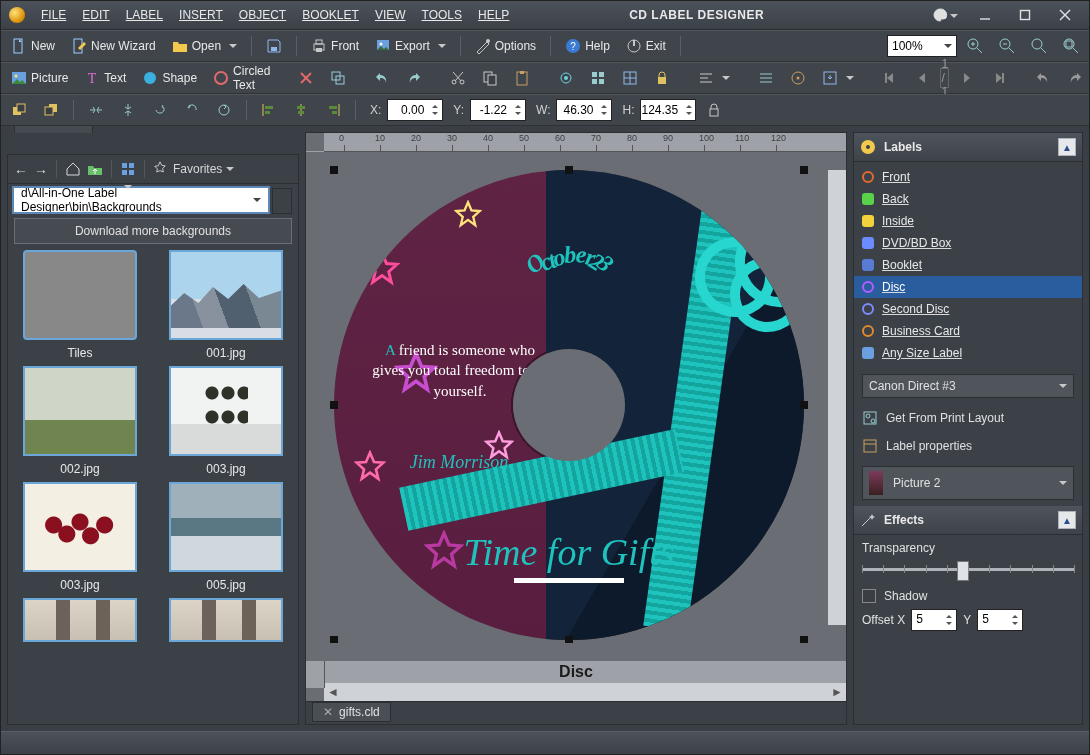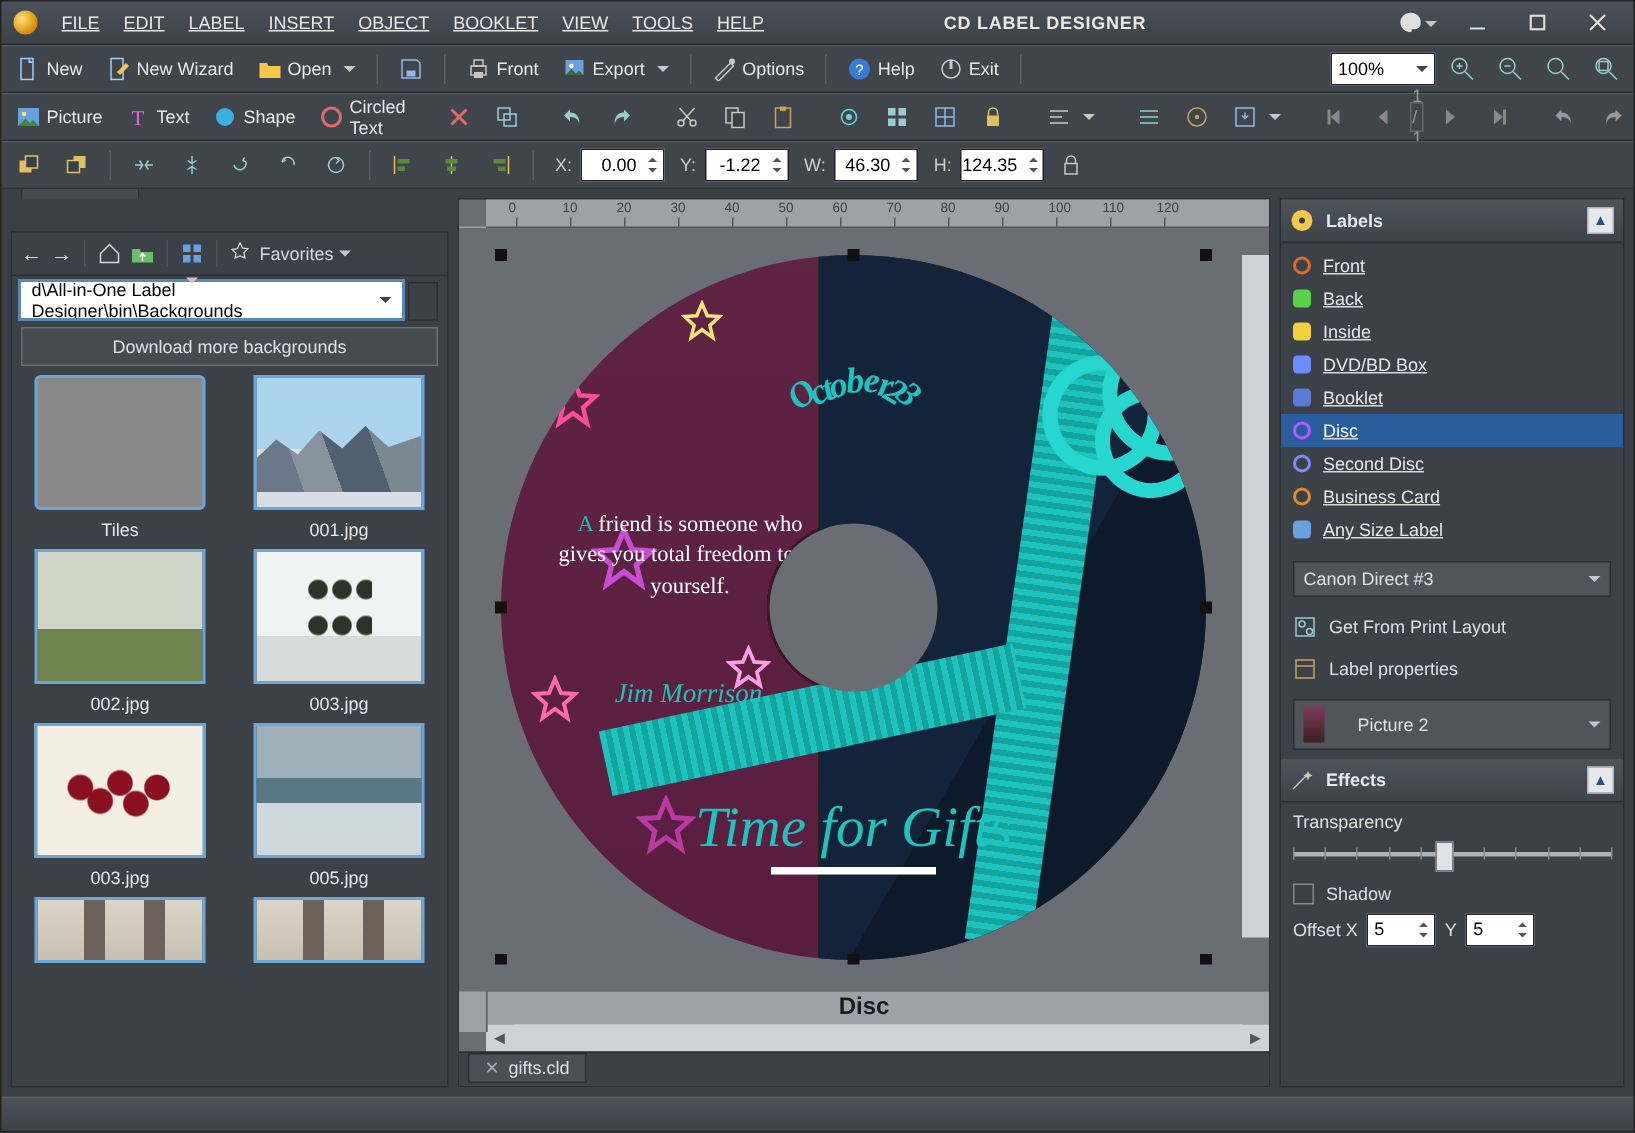--- a/index.html
+++ b/index.html
@@ -123,21 +123,21 @@
   .section-header .sh-ico{width:16px;height:16px;display:inline-flex;}
   .section-header .collapse{margin-left:auto;width:16px;height:16px;background:#e6e8ea;color:#2a4b8d;display:flex;align-items:center;justify-content:center;font-size:10px;border:1px solid #aeb3b9;}
   .label-list{padding:4px 0;text-decoration:underline;}
   .label-row{display:flex;align-items:center;gap:8px;padding:4px 8px;color:#e8e8e8;}
   .label-row.sel{background:#2a5d9e;color:#fff;}
   .sw{width:12px;height:12px;border-radius:3px;}
   .sw.circle{border-radius:50%;border:2px solid;background:transparent;box-sizing:border-box;}
   .combo-row{margin:6px 8px;height:22px;background:#50555c;border:1px solid #2b2f34;display:flex;align-items:center;padding:0 6px;color:#e0e0e0;justify-content:space-between;}
   .combo-row .dd{border:4px solid transparent;border-top-color:#c8c8c8;transform:translateY(2px);}
   .link-row{display:flex;align-items:center;gap:8px;padding:6px 8px;color:#e0e0e0;}
-  .pic-selector{margin:6px 8px;height:32px;background:#50555c;border:1px solid #2b2f34;display:flex;align-items:center;padding:0 6px;gap:22px;color:#e0e0e0;}
+  .pic-selector{margin:6px 8px;height:32px;background:#50555c;border:1px solid #2b2f34;display:flex;align-items:center;padding:0 6px;gap:10px;color:#e0e0e0;}
   .pic-selector .thumb-mini{width:14px;height:24px;background:linear-gradient(#7c3a5a,#3a2020);}
   .pic-selector .dd{margin-left:auto;border:4px solid transparent;border-top-color:#c8c8c8;transform:translateY(2px);}
   .fx-body{padding:6px 8px;color:#e0e0e0;}
   .slider{position:relative;height:20px;margin:4px 0 10px 0;}
   .slider .track{position:absolute;left:0;right:0;top:9px;height:3px;background:#aeb3b9;}
   .slider .tick{position:absolute;top:6px;width:1px;height:8px;background:#888;}
   .slider .knob{position:absolute;top:2px;width:10px;height:18px;background:#dfe2e6;border:1px solid #777;}
   .chk{display:flex;align-items:center;gap:8px;margin:4px 0;}
   .chk .box{width:12px;height:12px;border:1px solid #888;background:#3a3f46;}
   .offset-row{display:flex;align-items:center;gap:6px;margin-top:6px;}

